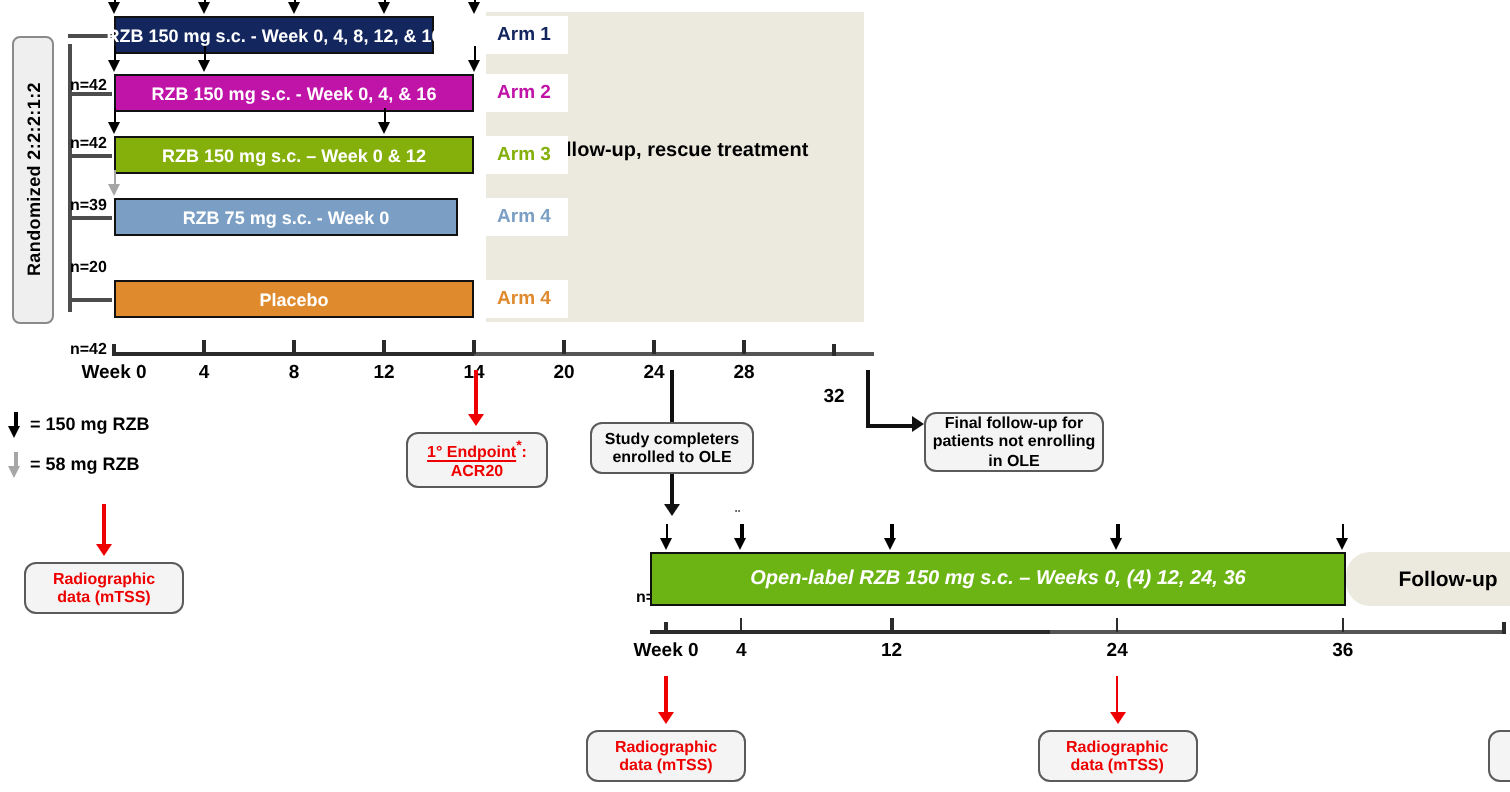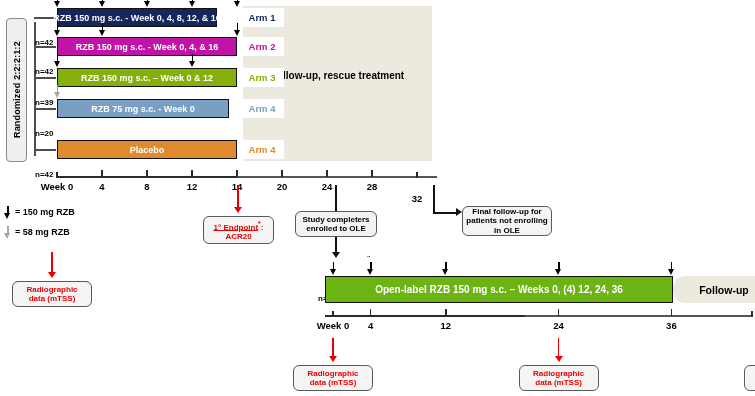--- a/index.html
+++ b/index.html
@@ -77,21 +77,21 @@
     border-top:4px solid transparent;border-bottom:4px solid transparent;}
   .red-el .v,.red-el .h{background:#ee0000;}
   .red-el .tri-d{border-top:6px solid #ee0000;}
   .blk-el .v,.blk-el .h{background:#111;}
   .blk-el .tri-d{border-top:6px solid #111;}
   .blk-el .tri-r{border-left:6px solid #111;}
   
   #ole-bar{
     height:27px;border:1px solid #111;box-sizing:border-box;
     display:flex;align-items:center;justify-content:center;
-    color:#fff;font-size:10px;font-weight:bold;white-space:nowrap;
+    color:#fff;font-size:10px;font-weight:bold;white-space:nowrap;font-style:italic;
   }
   #ole-fu-panel{background:#eceade;height:27px;display:flex;
     align-items:center;justify-content:center;font-size:10.5px;font-weight:bold;}
   .u{text-decoration:underline;}
   sup{font-size:7px;}
 </style>
 </head>
 <body>
 
 <div class="abs" id="followup-panel"></div>

